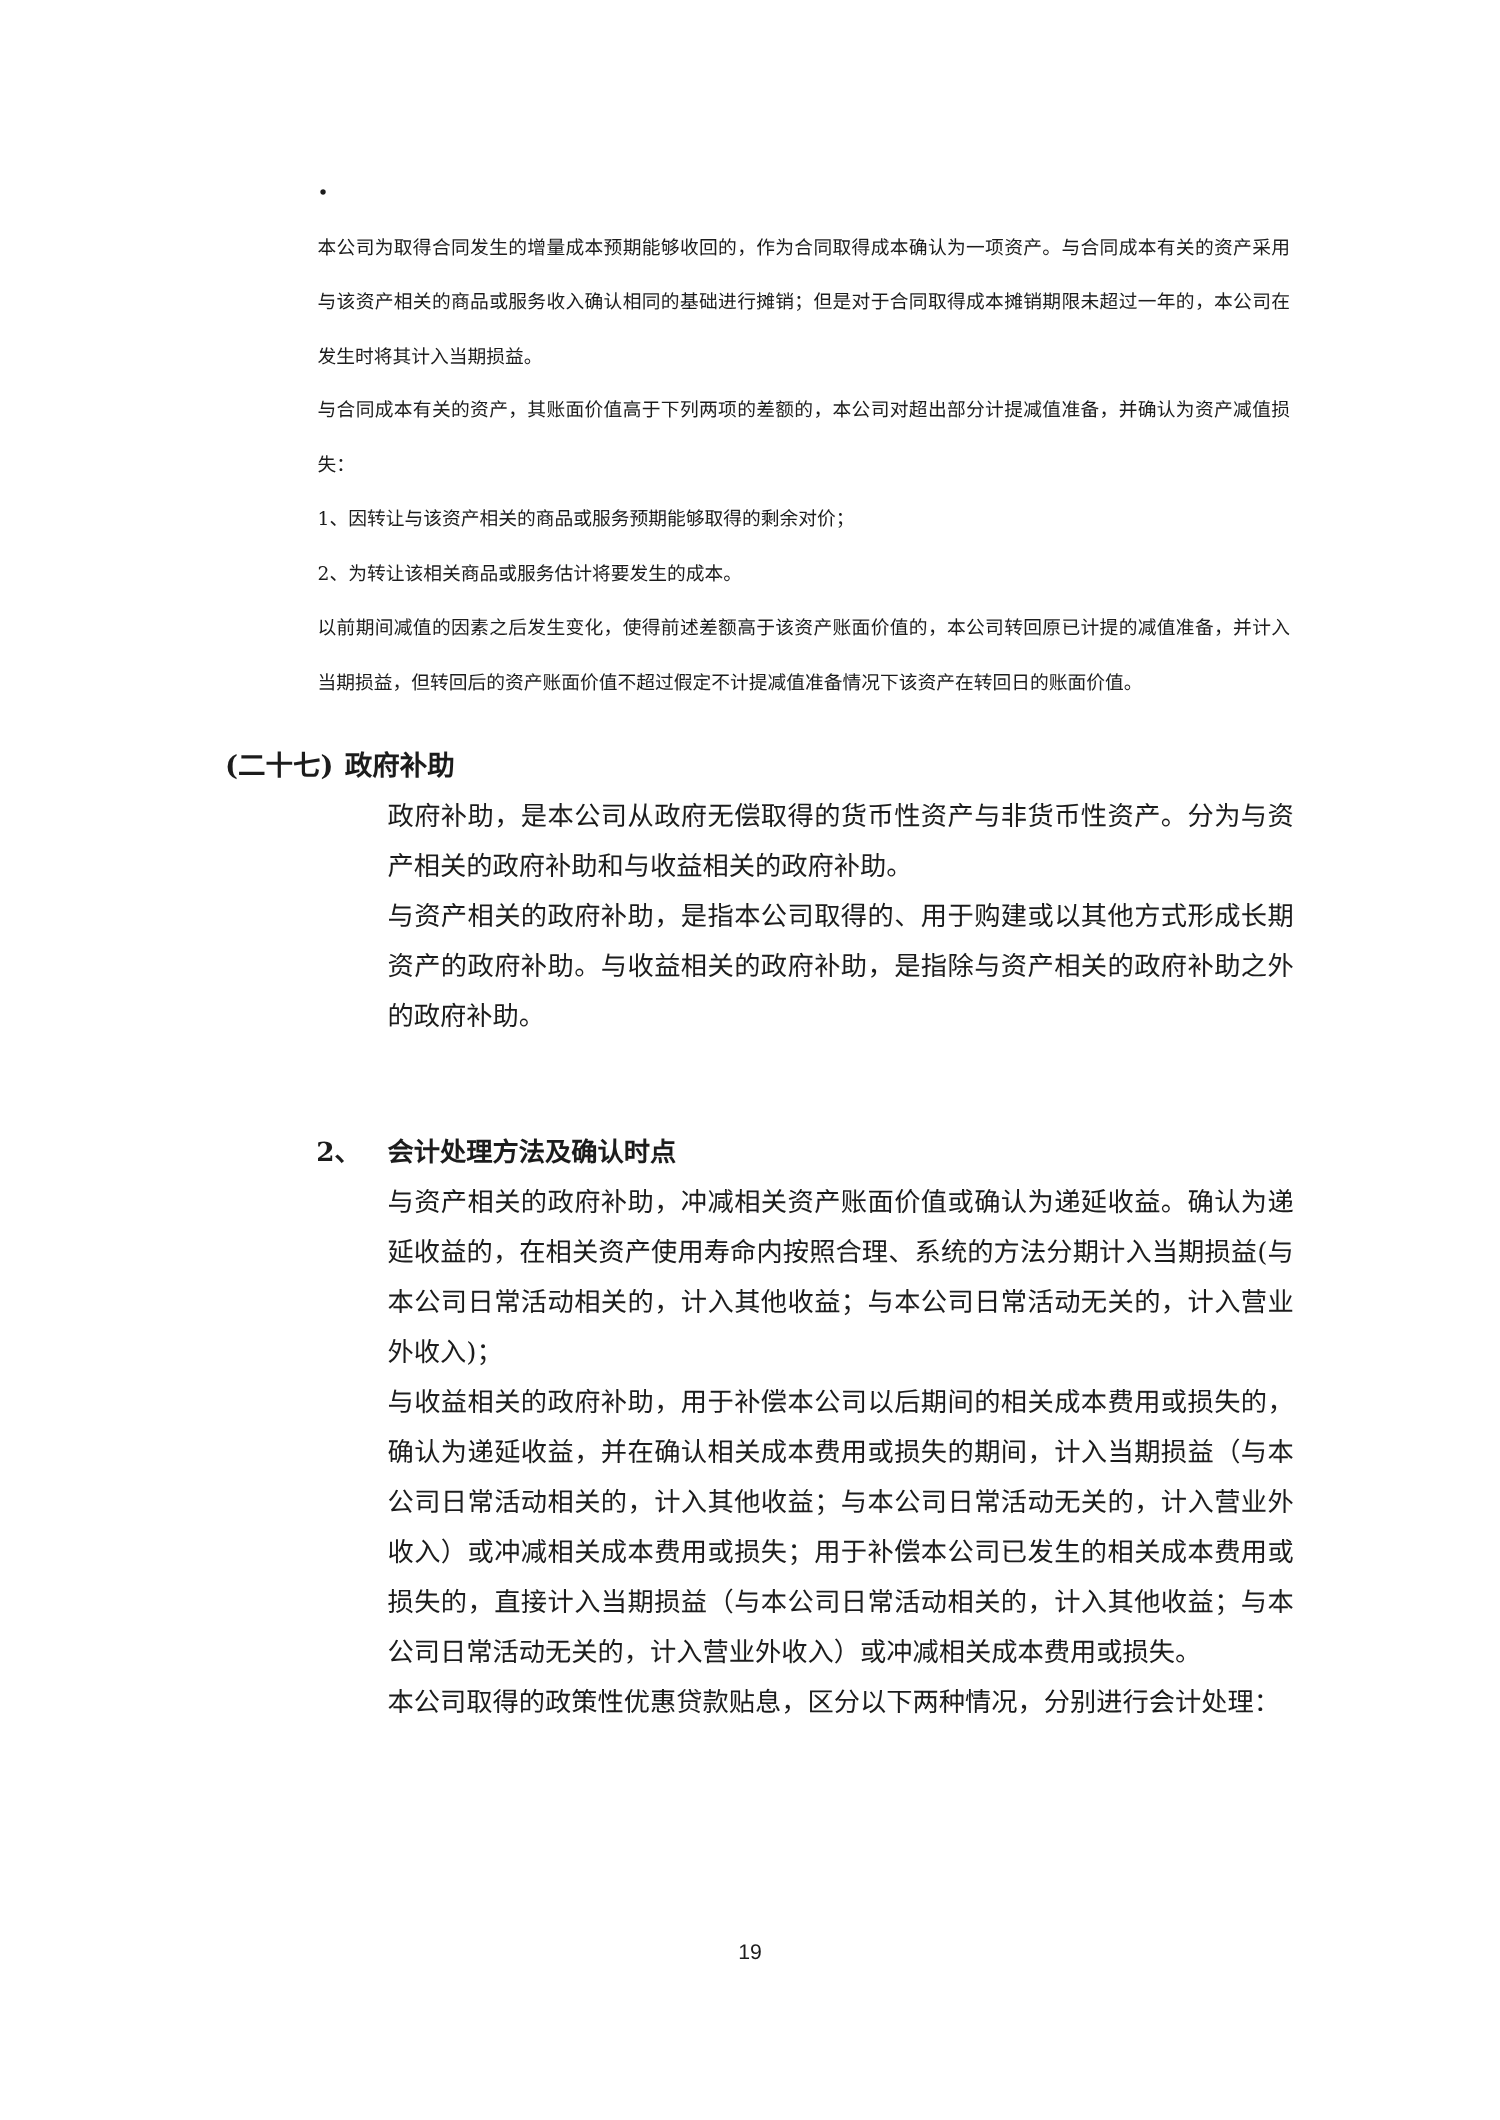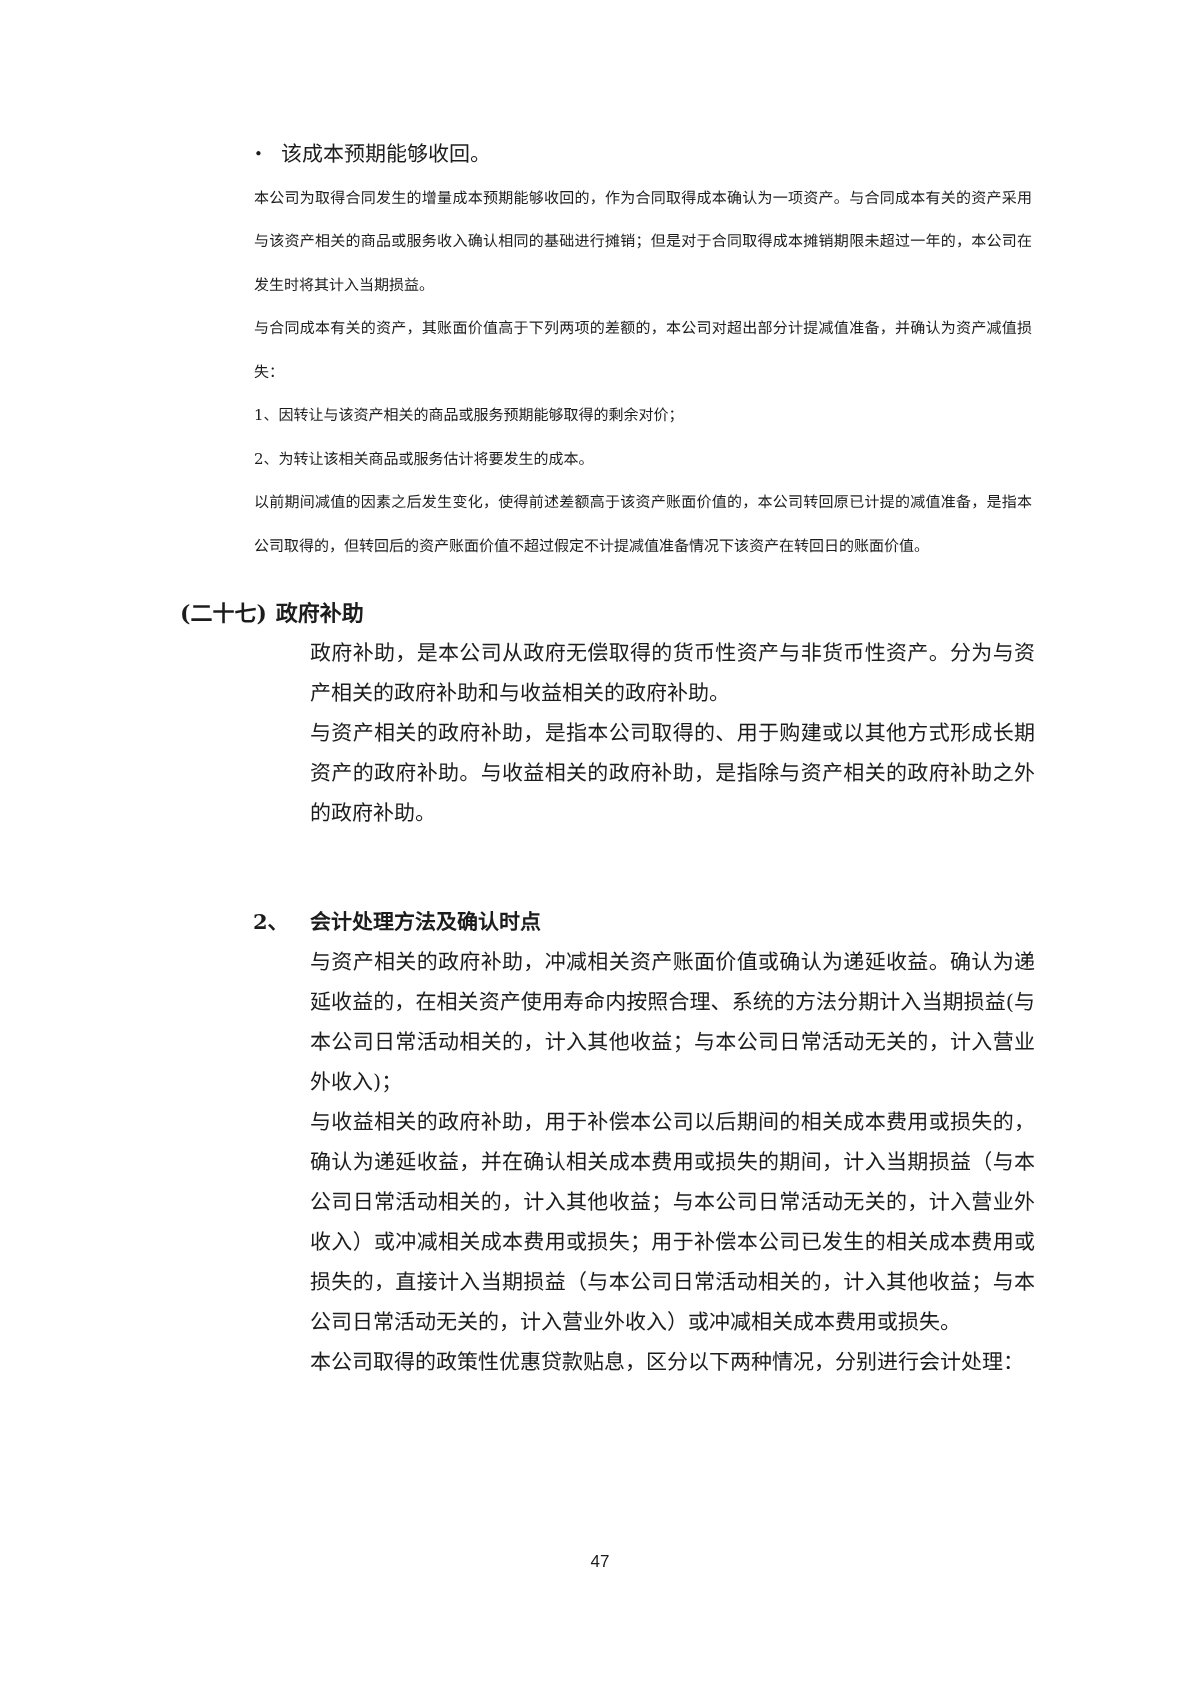--- a/index.html
+++ b/index.html
@@ -79,28 +79,27 @@
   }
 </style>
 </head>
 <body>
 
 <div class="page">
   <div class="content">
 
     <div class="bullet-row">
       <span class="bullet-glyph">•</span>
-      <span>该成本预期能够收回。</span>
     </div>
 
     <p class="body-p">本公司为取得合同发生的增量成本预期能够收回的，作为合同取得成本确认为一项资产。与合同成本有关的资产采用与该资产相关的商品或服务收入确认相同的基础进行摊销；但是对于合同取得成本摊销期限未超过一年的，本公司在发生时将其计入当期损益。</p>
     <p class="body-p">与合同成本有关的资产，其账面价值高于下列两项的差额的，本公司对超出部分计提减值准备，并确认为资产减值损失：</p>
     <p class="body-p">1、因转让与该资产相关的商品或服务预期能够取得的剩余对价；</p>
     <p class="body-p">2、为转让该相关商品或服务估计将要发生的成本。</p>
-    <p class="body-p">以前期间减值的因素之后发生变化，使得前述差额高于该资产账面价值的，本公司转回原已计提的减值准备，是指本公司取得的，但转回后的资产账面价值不超过假定不计提减值准备情况下该资产在转回日的账面价值。</p>
+    <p class="body-p">以前期间减值的因素之后发生变化，使得前述差额高于该资产账面价值的，本公司转回原已计提的减值准备，并计入当期损益，但转回后的资产账面价值不超过假定不计提减值准备情况下该资产在转回日的账面价值。</p>
 
     <div class="heading">
       <span class="heading-num">(二十七)</span><span>政府补助</span>
     </div>
 
     <div>
       <p class="ind-p">政府补助，是本公司从政府无偿取得的货币性资产与非货币性资产。分为与资产相关的政府补助和与收益相关的政府补助。</p>
       <p class="ind-p">与资产相关的政府补助，是指本公司取得的、用于购建或以其他方式形成长期资产的政府补助。与收益相关的政府补助，是指除与资产相关的政府补助之外的政府补助。</p>
     </div>
 
@@ -108,14 +107,14 @@
       <div class="sub-head">
         <span class="sub-num">2、</span><span>会计处理方法及确认时点</span>
       </div>
       <p class="ind-p">与资产相关的政府补助，冲减相关资产账面价值或确认为递延收益。确认为递延收益的，在相关资产使用寿命内按照合理、系统的方法分期计入当期损益(与本公司日常活动相关的，计入其他收益；与本公司日常活动无关的，计入营业外收入)；</p>
       <p class="ind-p">与收益相关的政府补助，用于补偿本公司以后期间的相关成本费用或损失的，确认为递延收益，并在确认相关成本费用或损失的期间，计入当期损益（与本公司日常活动相关的，计入其他收益；与本公司日常活动无关的，计入营业外收入）或冲减相关成本费用或损失；用于补偿本公司已发生的相关成本费用或损失的，直接计入当期损益（与本公司日常活动相关的，计入其他收益；与本公司日常活动无关的，计入营业外收入）或冲减相关成本费用或损失。</p>
       <p class="ind-p">本公司取得的政策性优惠贷款贴息，区分以下两种情况，分别进行会计处理：</p>
     </div>
 
   </div>
 
-  <div class="page-footer">47</div>
+  <div class="page-footer">19</div>
 </div>
 
 </body></html>

